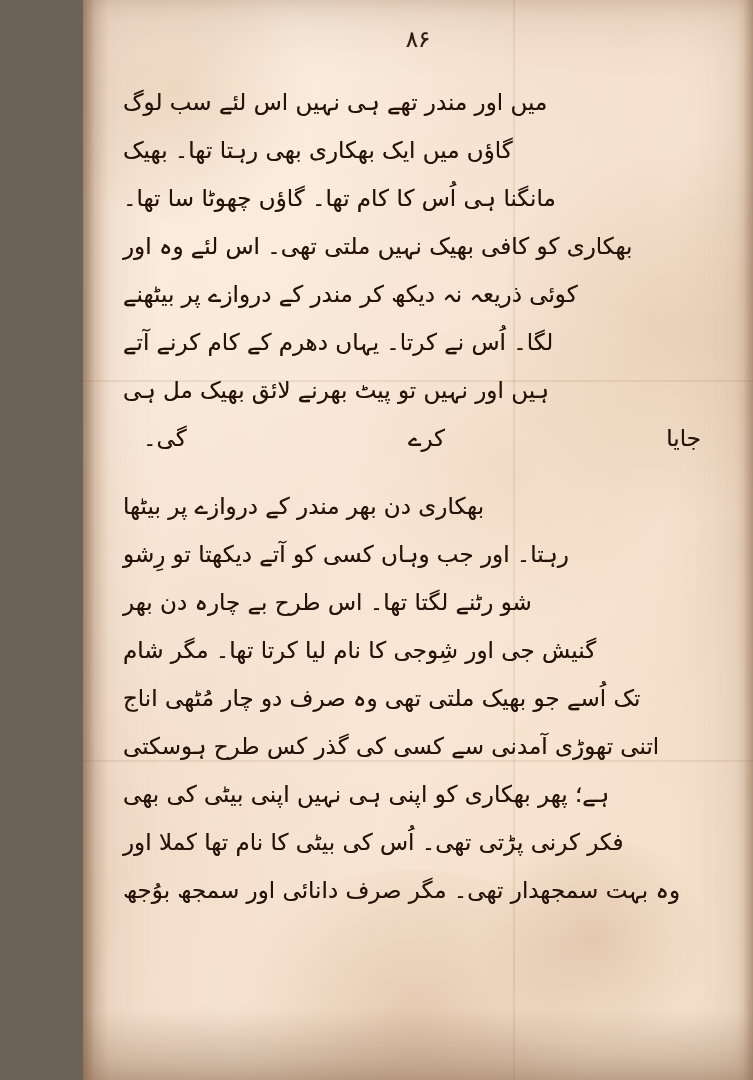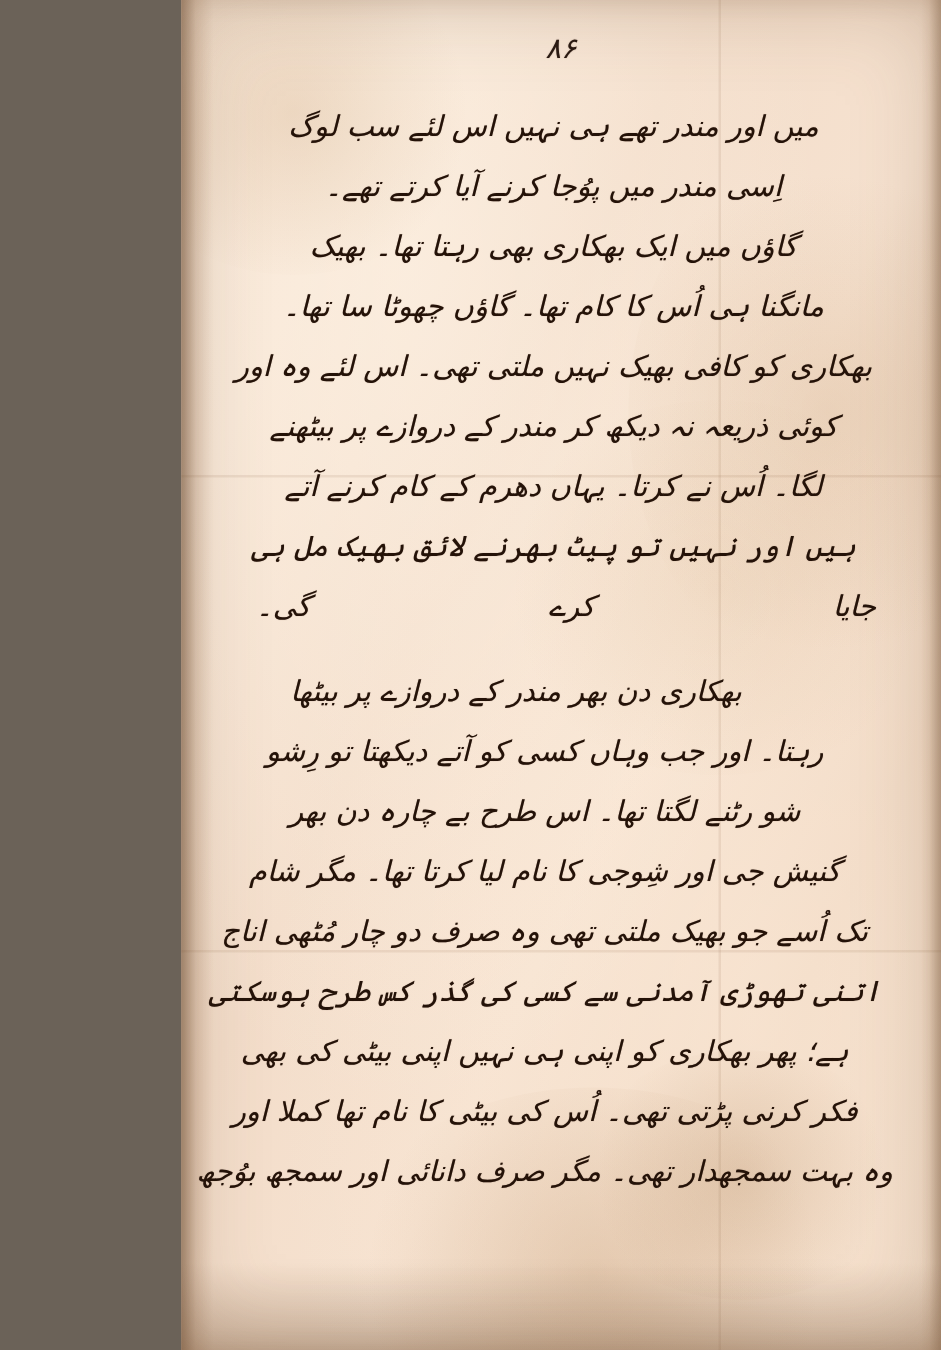--- a/index.html
+++ b/index.html
@@ -5,29 +5,28 @@
   html, body {
     margin: 0;
     padding: 0;
     background: #6b6258;
   }
   body {
     font-family: "DejaVu Sans", sans-serif;
   }
   .page {
     position: relative;
-    width: 608px;
+    width: 670px;
     height: 1080px;
     overflow: hidden;
     background:
       radial-gradient(ellipse at 30% 20%, rgba(255,245,232,0.55) 0%, rgba(255,240,225,0.0) 55%),
       radial-gradient(ellipse at 75% 75%, rgba(255,238,220,0.45) 0%, rgba(250,230,210,0.0) 60%),
       linear-gradient(115deg, #f6e3d2 0%, #f7e5d4 18%, #f3ddca 38%, #f6e2d0 58%, #efd7c2 78%, #f2dcc8 100%);
     box-sizing: border-box;
-    font-style: italic;
   }
   
   .stain {
     position: absolute;
     border-radius: 50%;
     pointer-events: none;
   }
   .s1 { left: -60px; top: -40px; width: 300px; height: 260px; background: radial-gradient(circle, rgba(206,170,132,0.30) 0%, rgba(206,170,132,0) 70%); }
   .s2 { right: -70px; top: 120px; width: 320px; height: 420px; background: radial-gradient(circle, rgba(199,160,120,0.26) 0%, rgba(199,160,120,0) 72%); }
   .s3 { left: 120px; bottom: -90px; width: 420px; height: 300px; background: radial-gradient(circle, rgba(190,150,110,0.30) 0%, rgba(190,150,110,0) 70%); }
@@ -99,29 +98,28 @@
     font-family: "DejaVu Sans", sans-serif;
     font-size: 23px;
     line-height: 48px;
     text-shadow: 0 0 0.6px rgba(50,25,12,0.5);
   }
   .para {
     margin: 0 0 6px 0;
   }
   .para.indent {
     text-indent: 46px;
-    margin-left: 32px;
   }
   .line {
     display: block;
     white-space: nowrap;
   }
   .line.justified {
     display: flex;
-    justify-content: center;
+    justify-content: flex-end;
   }
   .line.justified > span { white-space: pre; }
   .line.last {
     text-align: left;
     margin-left: 20px;
   }
   .blank-gap { height: 14px; }
 </style>
 </head>
 <body>
@@ -144,23 +142,20 @@
 
     <div class="page-number">۸۶</div>
 
     <div class="body-text">
 
       <p class="para">
         <span class="line justified">
           <span>میں اور مندر تھے ہی نہیں اس لئے سب لوگ</span>
         </span>
         <span class="line justified">
-          <span>اِسی مندر میں پوُجا کرنے آیا کرتے تھے۔</span>
-        </span>
-        <span class="line justified">
           <span>گاؤں میں ایک بھکاری بھی رہتا تھا۔ بھیک</span>
         </span>
         <span class="line justified">
           <span>مانگنا ہی اُس کا کام تھا۔ گاؤں چھوٹا سا تھا۔</span>
         </span>
         <span class="line justified">
           <span>بھکاری کو کافی بھیک نہیں ملتی تھی۔ اس لئے وہ اور</span>
         </span>
         <span class="line justified">
           <span>کوئی ذریعہ نہ دیکھ کر مندر کے دروازے پر بیٹھنے</span>

